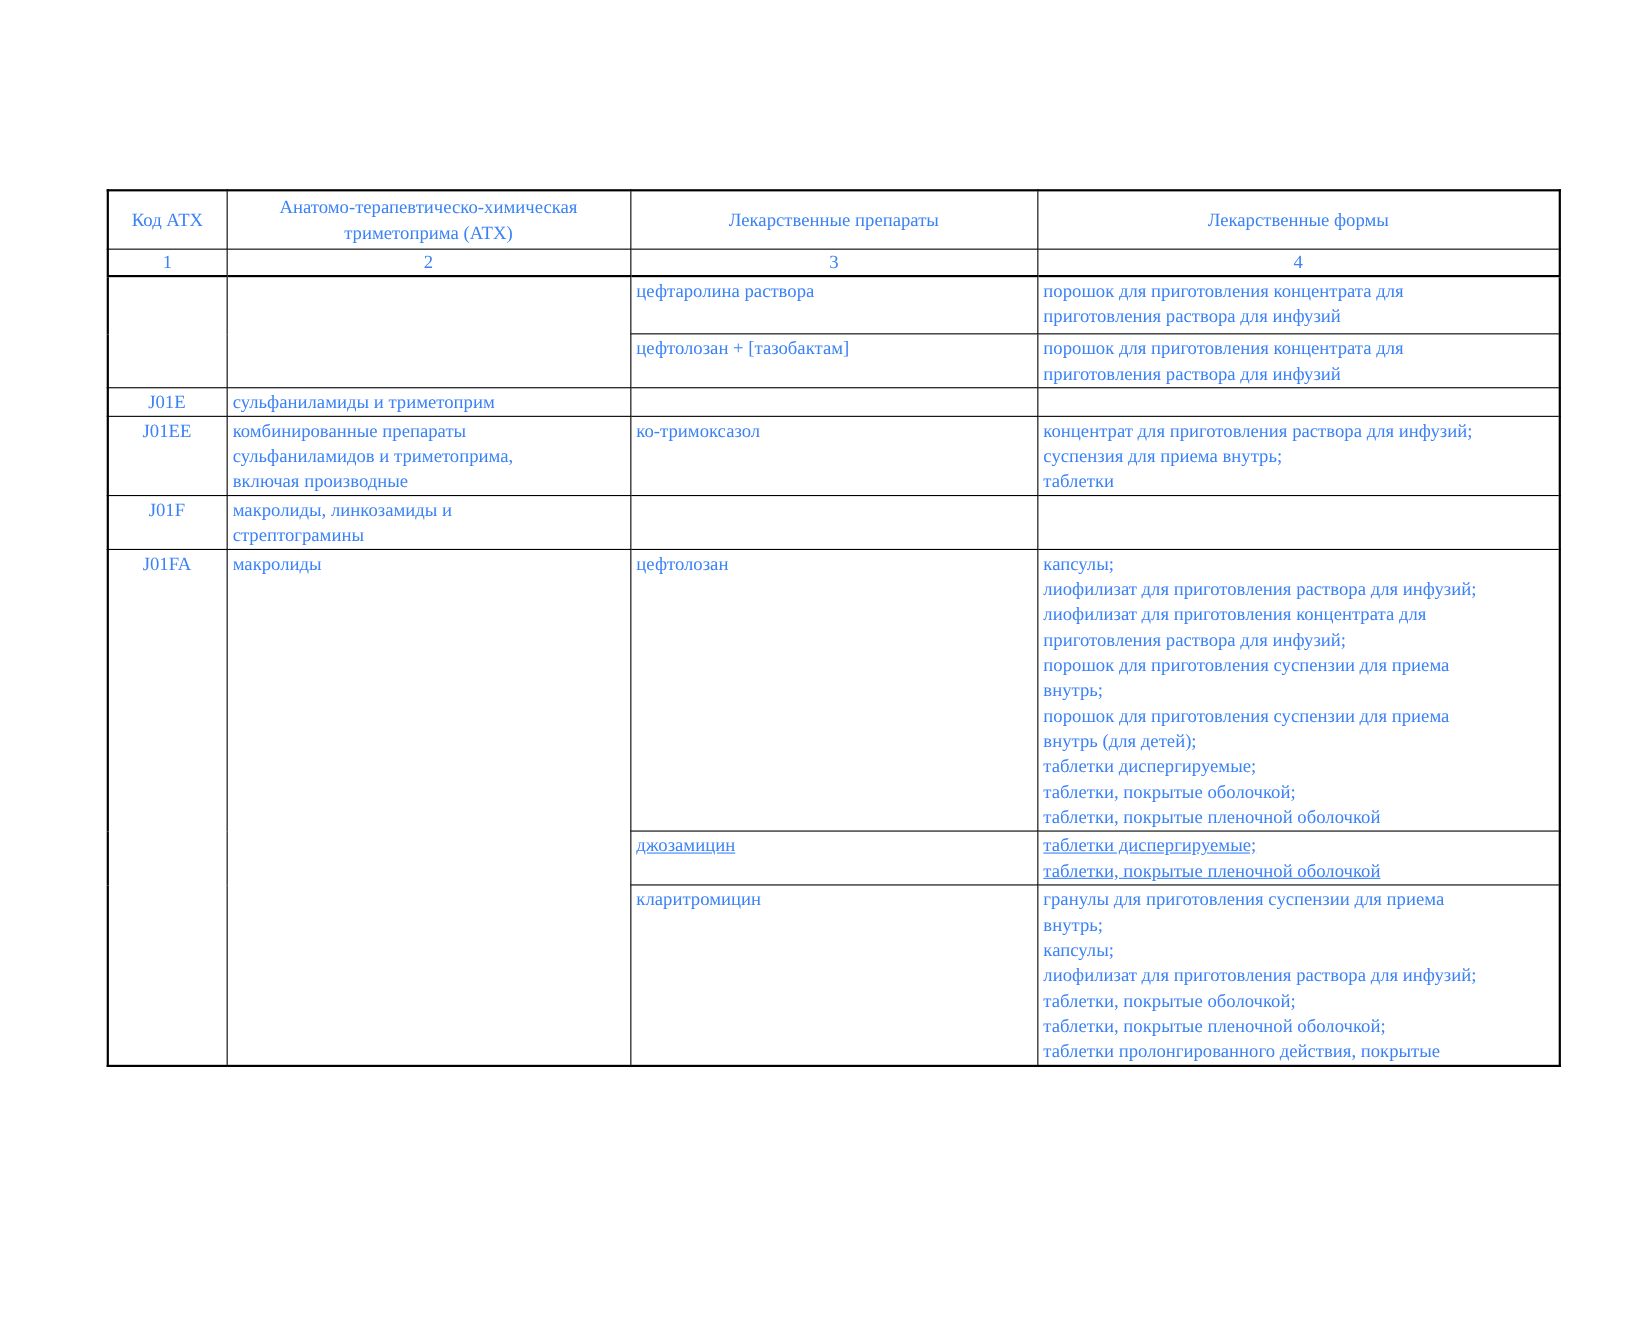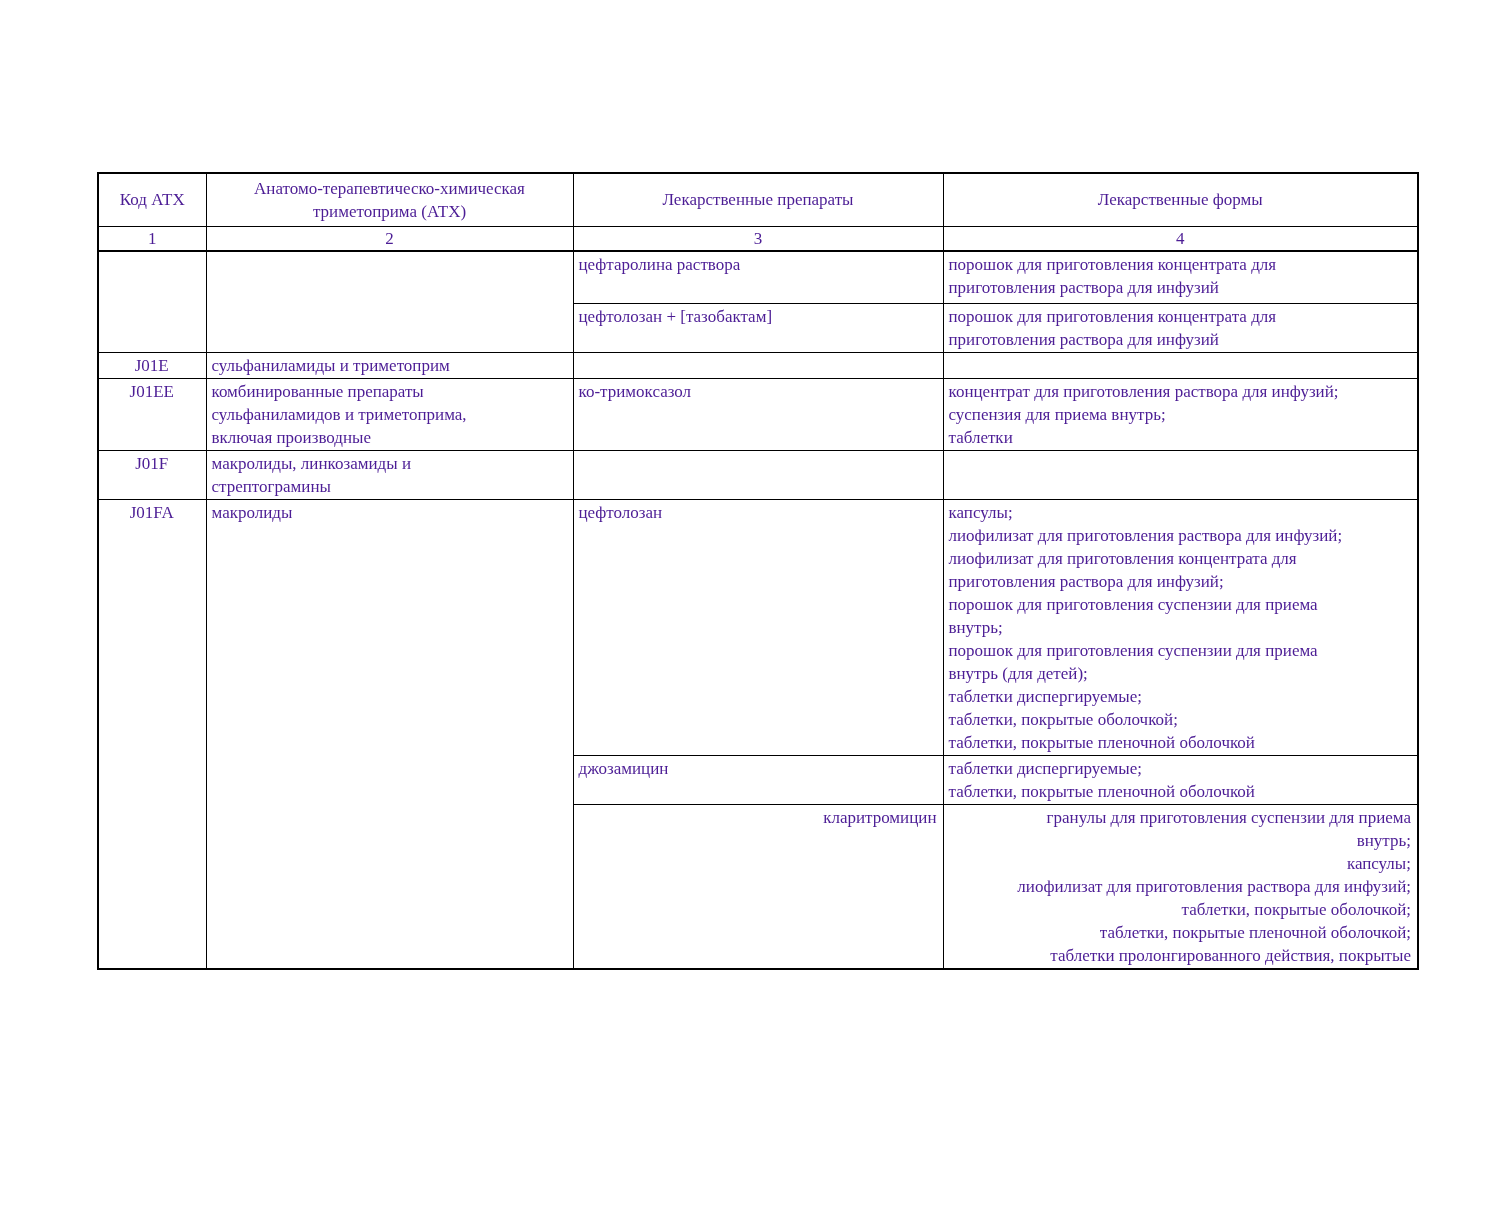--- a/index.html
+++ b/index.html
@@ -6,21 +6,21 @@
     margin: 0;
     padding: 0;
     background: #ffffff;
   }
   .page {
     position: relative;
     width: 1499px;
     height: 1211px;
     background: #ffffff;
     font-family: "Liberation Serif", "DejaVu Serif", serif;
-    color: #4c1d95;
+    color: #3b82f6;
   }
   table.doc-table {
     position: absolute;
     left: 97px;
     top: 172px;
     width: 1320px;
     border-collapse: collapse;
     table-layout: fixed;
     border: 2px solid #000000;
     font-size: 17px;
@@ -54,22 +54,22 @@
   td.code { text-align: center; margin-top: 32px; }
 
   tr.r-head { height: 53px; }
   tr.r-num  { height: 23px; }
   tr.r-a    { height: 53px; }
   tr.r-b    { height: 42px; }
   tr.r-e    { height: 26px; }
   tr.r-ee   { height: 72px; }
   tr.r-f    { height: 43px; }
   tr.r-az   { height: 253px; }
-  tr.r-dz   { height: 48px; }
-  tr.r-kl   { height: 159px; text-align: right; }
+  tr.r-dz   { height: 48px; text-decoration: underline; }
+  tr.r-kl   { height: 159px; }
 </style>
 </head>
 <body>
 
 <div class="page">
   <table class="doc-table">
     <colgroup>
       <col class="c1">
         <col class="c2">
         <col class="c3">

